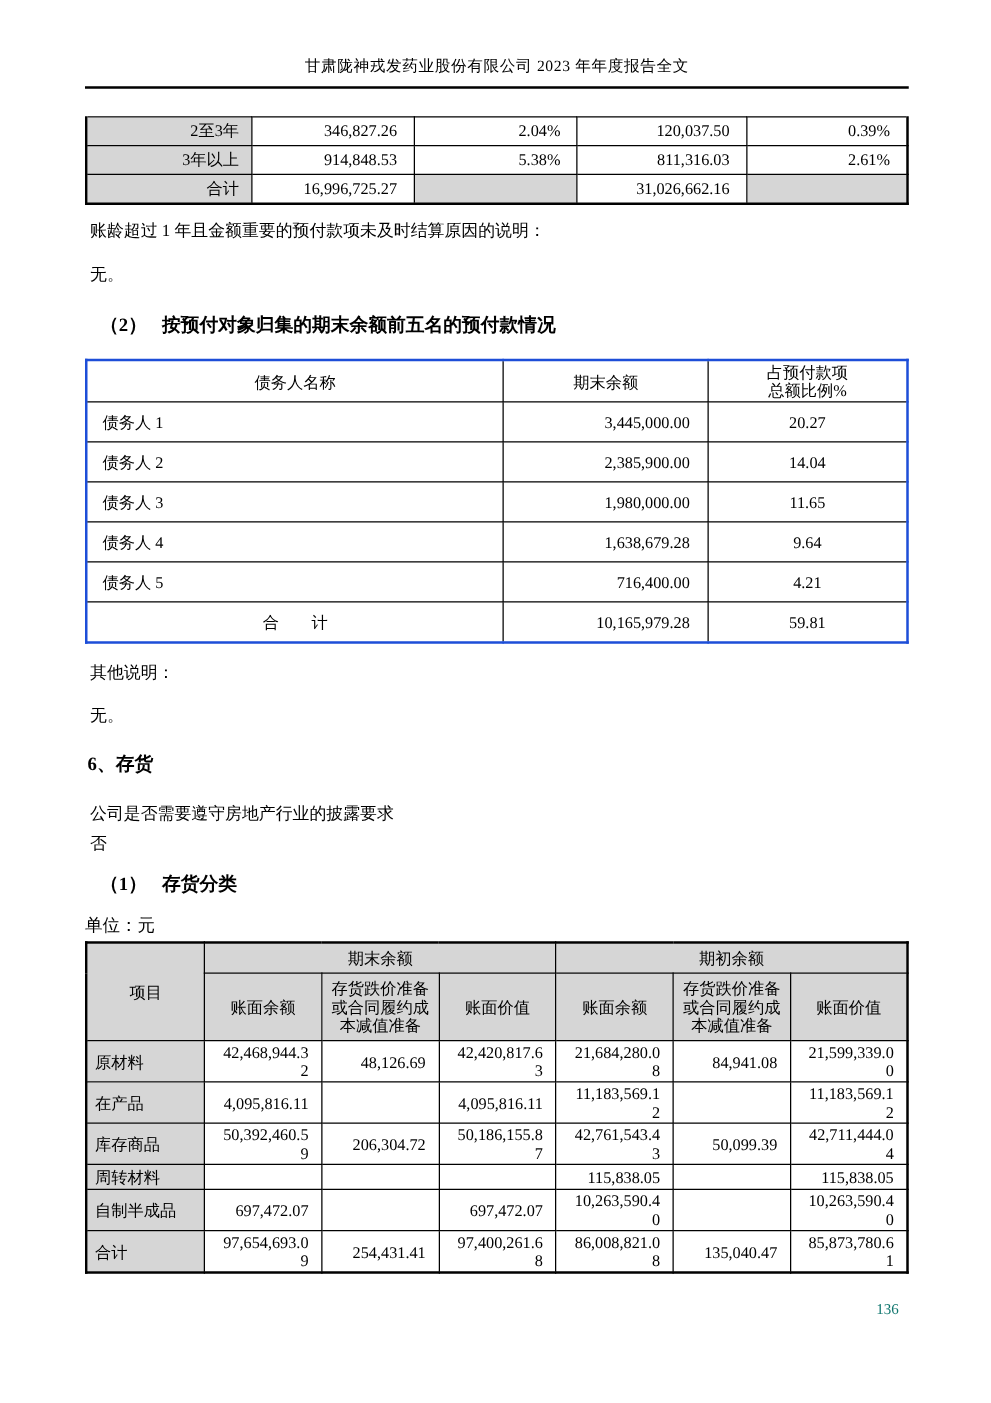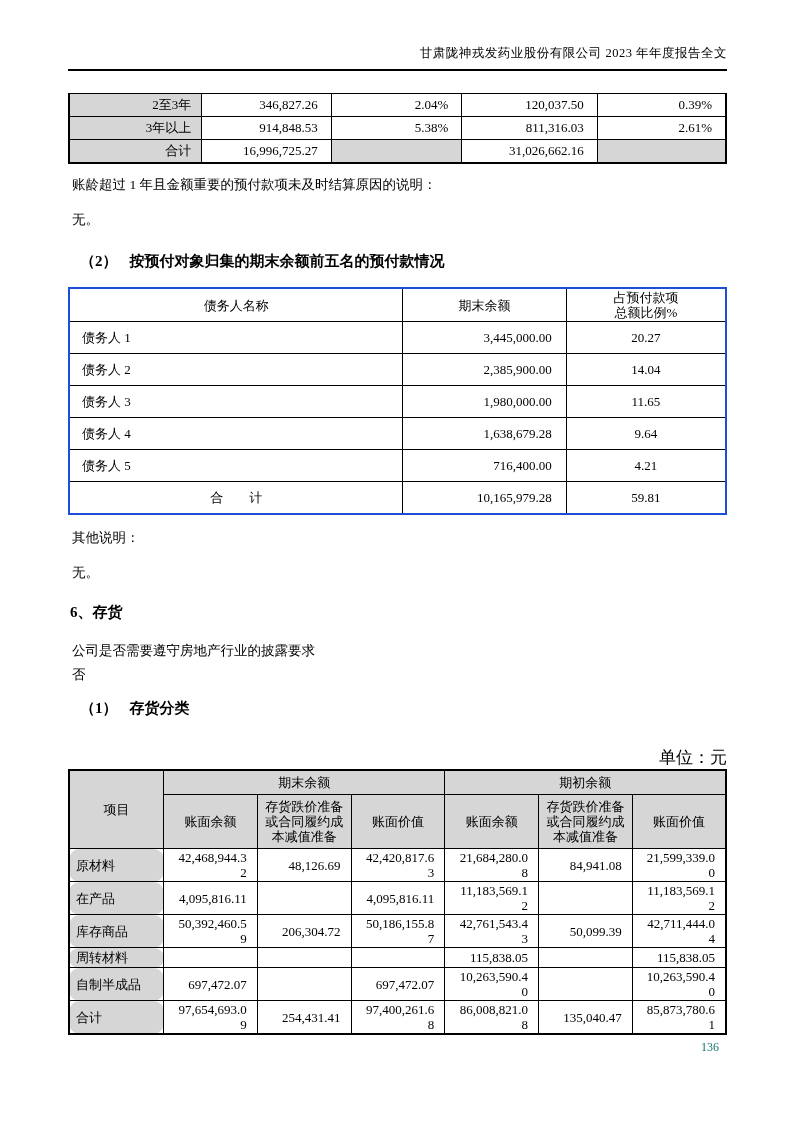--- a/index.html
+++ b/index.html
@@ -9,21 +9,21 @@
     width: 793px;
     height: 1122px;
     background: #ffffff;
     color: #000000;
     font-family: "Liberation Serif", "DejaVu Serif", serif;
     padding: 46px 66px 0 68px;
     overflow: hidden;
   }
   
   .header-title {
-    text-align: right;
+    text-align: center;
     font-size: 12.5px;
     line-height: 15px;
     letter-spacing: 0.5px;
   }
   .header-rule {
     border-bottom: 2px solid #000000;
     margin-top: 8px;
     height: 0;
   }
   
@@ -71,35 +71,34 @@
     vertical-align: middle;
     white-space: pre-line;
   }
   .t2 td { padding: 8px 4px; line-height: 15px; vertical-align: middle; }
   .t2 .name { text-align: left; padding-left: 12px; }
   .t2 .amt  { text-align: right; padding-right: 14px; }
   .t2 .pct  { text-align: center; }
   .t2 .total { text-align: center; }
   
   .unit-label {
-    text-align: right;
-    font-size: 17px;
+    font-size: 14px;
     line-height: 16px;
-    margin-top: 32px;
+    margin-top: 16px;
     margin-bottom: 3px;
   }
   
   .t3 { border: 2px solid #000; }
   .t3 td { line-height: 15px; vertical-align: middle; }
   .t3 .hc {
     text-align: center;
     padding: 4px 2px;
     word-break: break-all;
   }
-  .t3 .item { text-align: left; padding: 2px 4px 2px 6px; border-radius: 11px; }
+  .t3 .item { text-align: left; padding: 2px 4px 2px 6px; }
   .t3 .num3 {
     text-align: right;
     padding: 1px 10px;
     word-break: break-all;
   }
   
   .page-number {
     position: absolute;
     top: 1040px;
     right: 74px;

